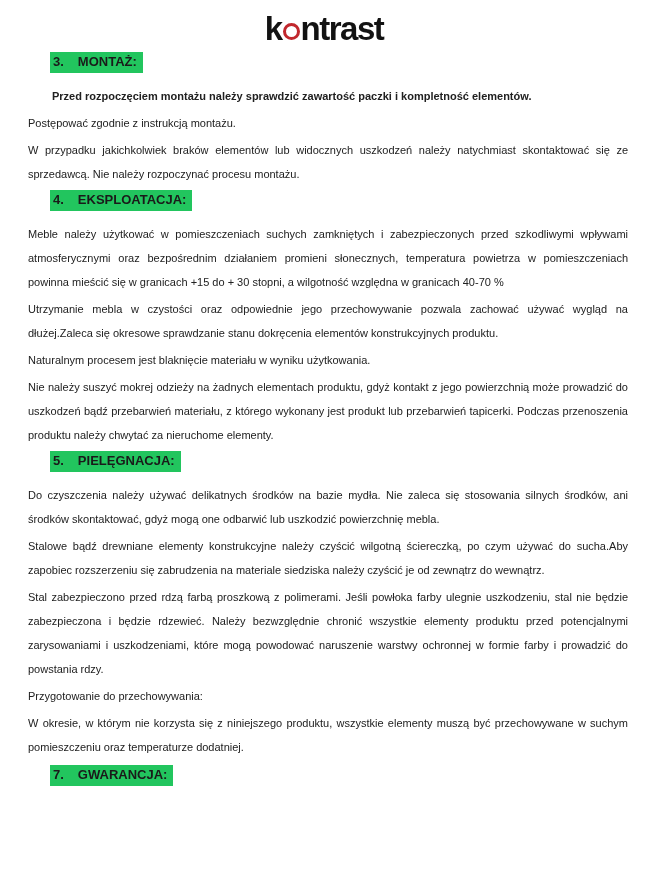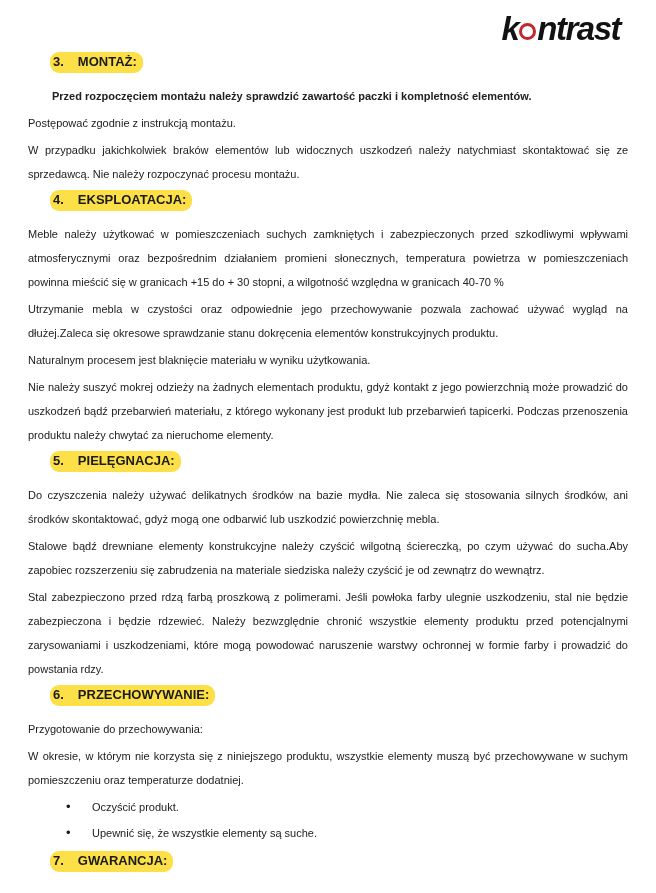--- a/index.html
+++ b/index.html
@@ -7,37 +7,37 @@
     position:relative;
     width:656px;height:893px;
     box-sizing:border-box;
     padding:12px 28px 0;
     overflow:hidden;
     background:#ffffff;
     font-family:"Liberation Sans","DejaVu Sans",sans-serif;
     color:#212121;
   }
   
-  .logo-row{height:36px;text-align:right;padding-right:8px;font-style:italic;}
+  .logo-row{height:36px;text-align:center;padding-right:8px;}
   .logo{
     display:inline-block;
     font-size:33px;font-weight:700;letter-spacing:-1.5px;
     color:#121212;line-height:34px;white-space:nowrap;
   }
   .logo-o{
     display:inline-block;
     width:11px;height:11px;
     border:3.5px solid #c1272d;
     border-radius:50%;
     margin:0 1px;
     vertical-align:0px;
   }
   
   .heading{margin:4px 0 11px 22px;font-size:13px;line-height:16px;font-weight:700;color:#1a1a1a;}
-  .h-wrap{display:inline-block;background:#fde047;padding:2px 6px 3px 3px;border-radius:9px;}
+  .h-wrap{display:inline-block;background:#22c55e;padding:2px 6px 3px 3px;}
   .h-num{margin-right:14px;}
   
   .para{
     font-size:11px;line-height:24px;
     margin:0 0 3px;
     text-align:justify;
   }
   .para.lead-bold{font-weight:700;margin-left:24px;}
   
   .bullets{list-style:none;margin:0 0 4px;padding:0 0 0 64px;}
@@ -74,26 +74,21 @@
   </section>
 
   <section>
     <h2 class="heading"><span class="h-wrap"><span class="h-num">5.</span><span class="h-title">PIELĘGNACJA:</span></span></h2>
     <p class="para">Do czyszczenia należy używać delikatnych środków na bazie mydła. Nie zaleca się stosowania silnych środków, ani środków skontaktować, gdyż mogą one odbarwić lub uszkodzić powierzchnię mebla.</p>
     <p class="para">Stalowe bądź drewniane elementy konstrukcyjne należy czyścić wilgotną ściereczką, po czym używać do sucha.Aby zapobiec rozszerzeniu się zabrudzenia na materiale siedziska należy czyścić je od zewnątrz do wewnątrz.</p>
     <p class="para">Stal zabezpieczono przed rdzą farbą proszkową z polimerami. Jeśli powłoka farby ulegnie uszkodzeniu, stal nie będzie zabezpieczona i będzie rdzewieć. Należy bezwzględnie chronić wszystkie elementy produktu przed potencjalnymi zarysowaniami i uszkodzeniami, które mogą powodować naruszenie warstwy ochronnej w formie farby i prowadzić do powstania rdzy.</p>
   </section>
 
   <section>
-    <h2 class="heading"><span class="h-wrap"><span class="h-num">6.</span><span class="h-title">PRZECHOWYWANIE:</span></span></h2>
     <p class="para">Przygotowanie do przechowywania:</p>
     <p class="para">W okresie, w którym nie korzysta się z niniejszego produktu, wszystkie elementy muszą być przechowywane w suchym pomieszczeniu oraz temperaturze dodatniej.</p>
-    <ul class="bullets">
-      <li>Oczyścić produkt.</li>
-      <li>Upewnić się, że wszystkie elementy są suche.</li>
-    </ul>
   </section>
 
   <section>
     <h2 class="heading last"><span class="h-wrap"><span class="h-num">7.</span><span class="h-title">GWARANCJA:</span></span></h2>
   </section>
 
 </div>
 
 </body></html>

